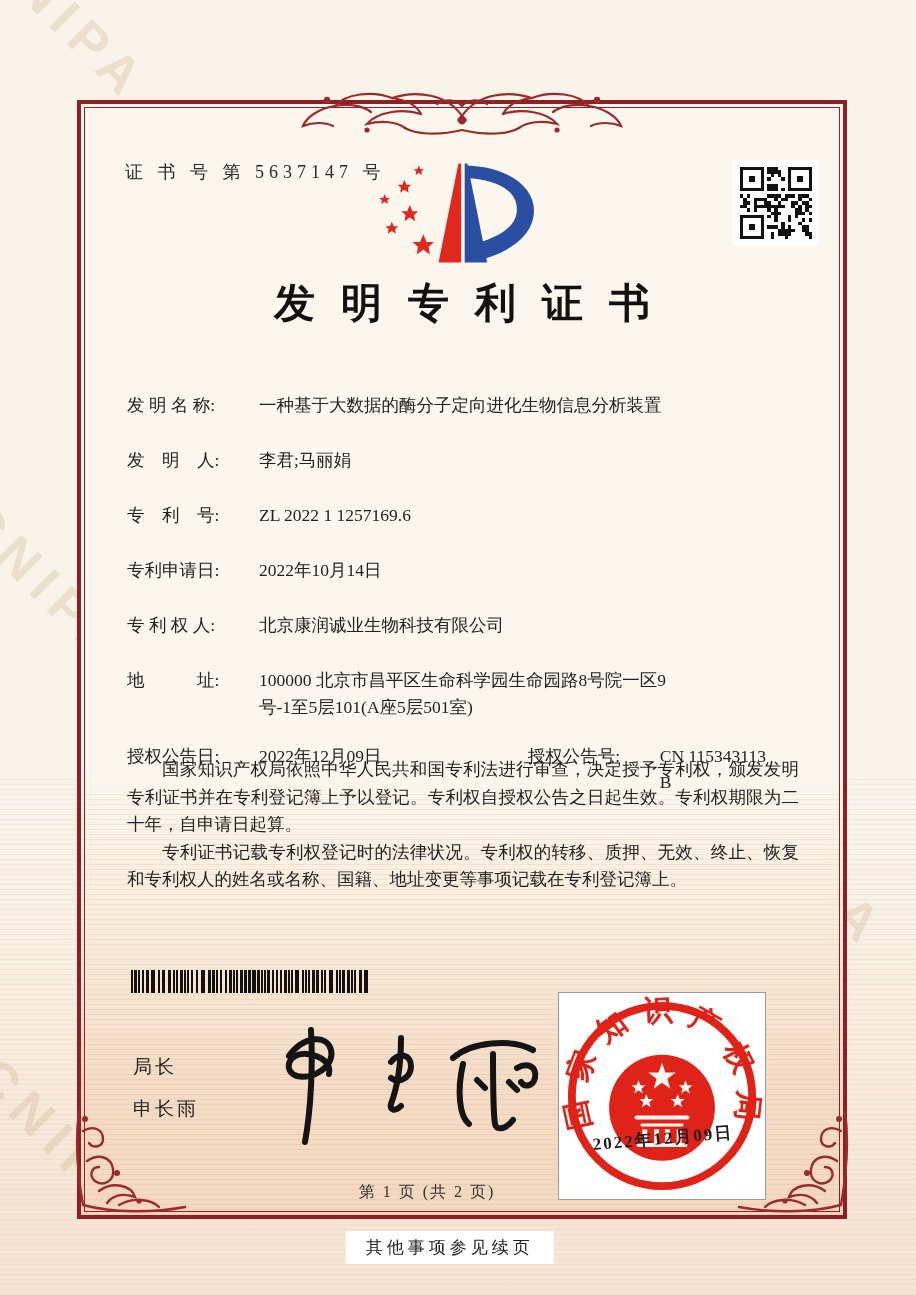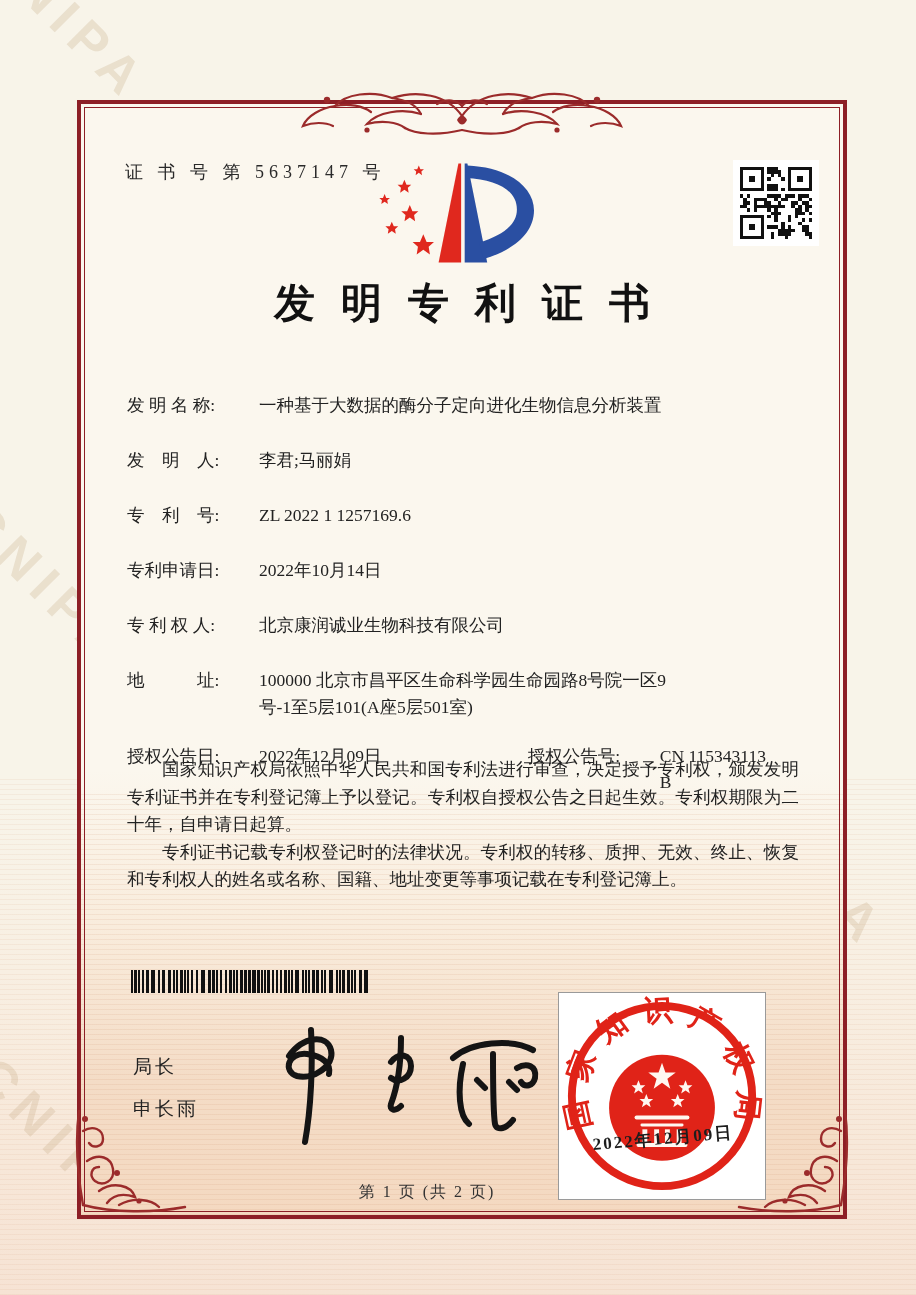--- a/index.html
+++ b/index.html
@@ -531,14 +531,15 @@
           </g>
         </svg>
         <div class="seal-date">2022年12月09日</div>
       </div>
 
       <div class="page-info">第 1 页 (共 2 页)</div>
 
     </div>
   </div>
 
+  <div class="footer-note">其他事项参见续页</div>
 
 </div>
 
 </body></html>

